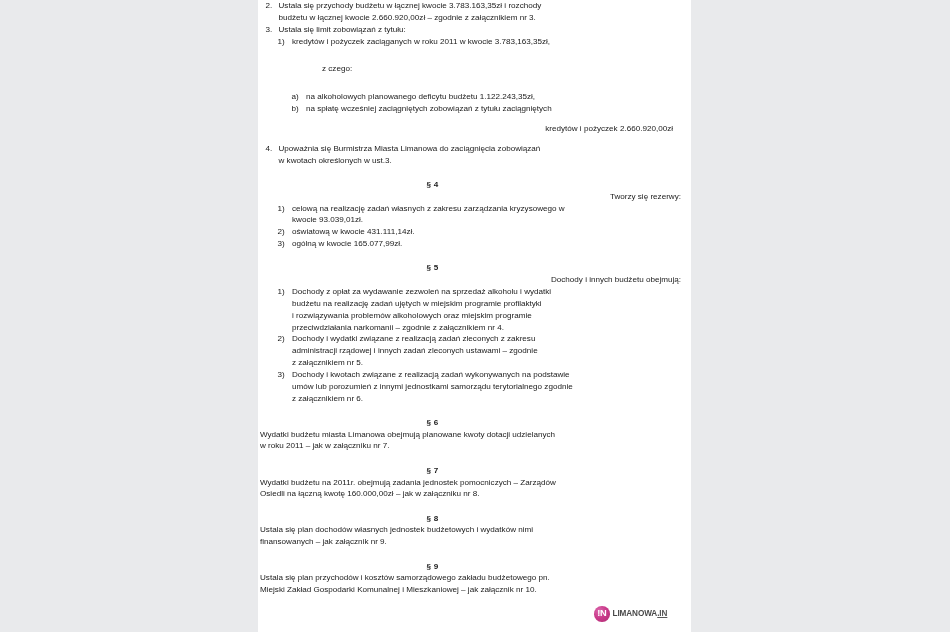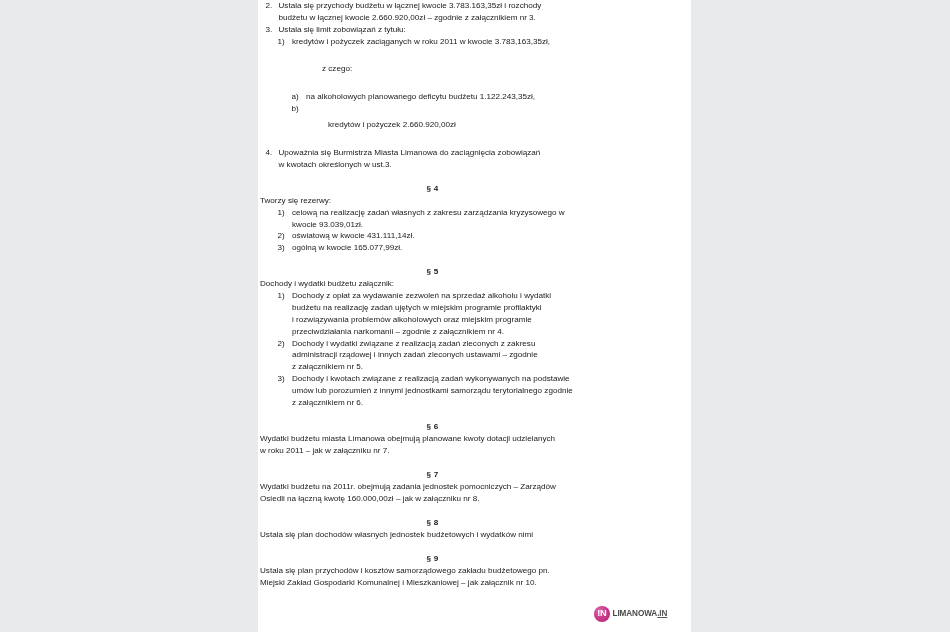--- a/index.html
+++ b/index.html
@@ -45,21 +45,21 @@
     text-align: justify;
     -webkit-font-smoothing: antialiased;
   }
 
   
   .para {
     margin: 0;
     text-align: justify;
     text-justify: inter-word;
   }
-  .para.nojust { text-align: left; }
+  .para.nojust { text-align: right; }
 
   
   .sec-head {
     font-weight: bold;
     font-size: 8.1px;
     line-height: 11.85px;
     margin: 0;
     text-align: center;
     padding-right: 76px;  
     letter-spacing: 0.2px;
@@ -102,21 +102,21 @@
     text-align: justify;
   }
   .lvl3 > .mk {
     position: absolute;
     left: 31.5px;
     top: 0;
     width: 14px;
     text-align: left;
   }
   .cont-2 { padding-left: 46px; margin: 16px; text-align: left; }
-  .cont-3 { padding-left: 52px; margin: 16px; text-align: left; }
+  .cont-3 { padding-left: 52px; margin: 8px; text-align: right; }
 
   
   .lastline { text-align: left; }
 
   
   #logo {
     position: absolute;
     left: 336px;
     top: 606px;
     display: flex;
@@ -174,20 +174,21 @@
       </div>
       <div class="cont-2">z czego:</div>
 
       <div class="lvl3">
         <span class="mk">a)</span>
         <div class="para lastline">na alkoholowych planowanego deficytu budżetu 1.122.243,35zł,</div>
       </div>
 
       <div class="lvl3">
         <span class="mk">b)</span>
+        <div class="para">na spłatę wcześniej zaciągniętych zobowiązań z tytułu zaciągniętych</div>
       </div>
       <div class="cont-3">kredytów i pożyczek 2.660.920,00zł</div>
 
       <div class="lvl1">
         <span class="mk">4.</span>
         <div class="para">Upoważnia się Burmistrza Miasta Limanowa do zaciągnięcia zobowiązań</div>
         <div class="para lastline">w kwotach określonych w ust.3.</div>
       </div>
 
       <div class="gap-md"></div>
@@ -203,21 +204,21 @@
         <span class="mk">2)</span>
         <div class="para lastline">oświatową w kwocie 431.111,14zł.</div>
       </div>
       <div class="lvl2">
         <span class="mk">3)</span>
         <div class="para lastline">ogólną w kwocie 165.077,99zł.</div>
       </div>
 
       <div class="gap-md"></div>
       <div class="sec-head">§ 5</div>
-      <div class="para nojust">Dochody i wydatki budżetu załącznik:</div>
+      <div class="para nojust">Dochody i innych budżetu obejmują:</div>
 
       <div class="lvl2">
         <span class="mk">1)</span>
         <div class="para">Dochody z opłat za wydawanie zezwoleń na sprzedaż alkoholu i wydatki</div>
         <div class="para">budżetu na realizację zadań ujętych w miejskim programie profilaktyki</div>
         <div class="para">i rozwiązywania problemów alkoholowych oraz miejskim programie</div>
         <div class="para lastline">przeciwdziałania narkomanii – zgodnie z załącznikiem nr 4.</div>
       </div>
 
       <div class="lvl2">
@@ -240,20 +241,21 @@
       <div class="para lastline">w roku 2011 – jak w załączniku nr 7.</div>
 
       <div class="gap-md"></div>
       <div class="sec-head">§ 7</div>
       <div class="para">Wydatki budżetu na 2011r. obejmują zadania jednostek pomocniczych – Zarządów</div>
       <div class="para lastline">Osiedli na łączną kwotę 160.000,00zł – jak w załączniku nr  8.</div>
 
       <div class="gap-md"></div>
       <div class="sec-head">§ 8</div>
       <div class="para">Ustala się plan dochodów własnych jednostek budżetowych i wydatków nimi</div>
+      <div class="para lastline">finansowanych – jak załącznik nr  9.</div>
 
       <div class="gap-md"></div>
       <div class="sec-head">§ 9</div>
       <div class="para">Ustala się plan przychodów i kosztów samorządowego zakładu budżetowego pn.</div>
       <div class="para lastline">Miejski Zakład Gospodarki Komunalnej i Mieszkaniowej – jak załącznik nr  10.</div>
 
     </div>
 
     <div id="logo">
       <span class="badge">!N</span>

